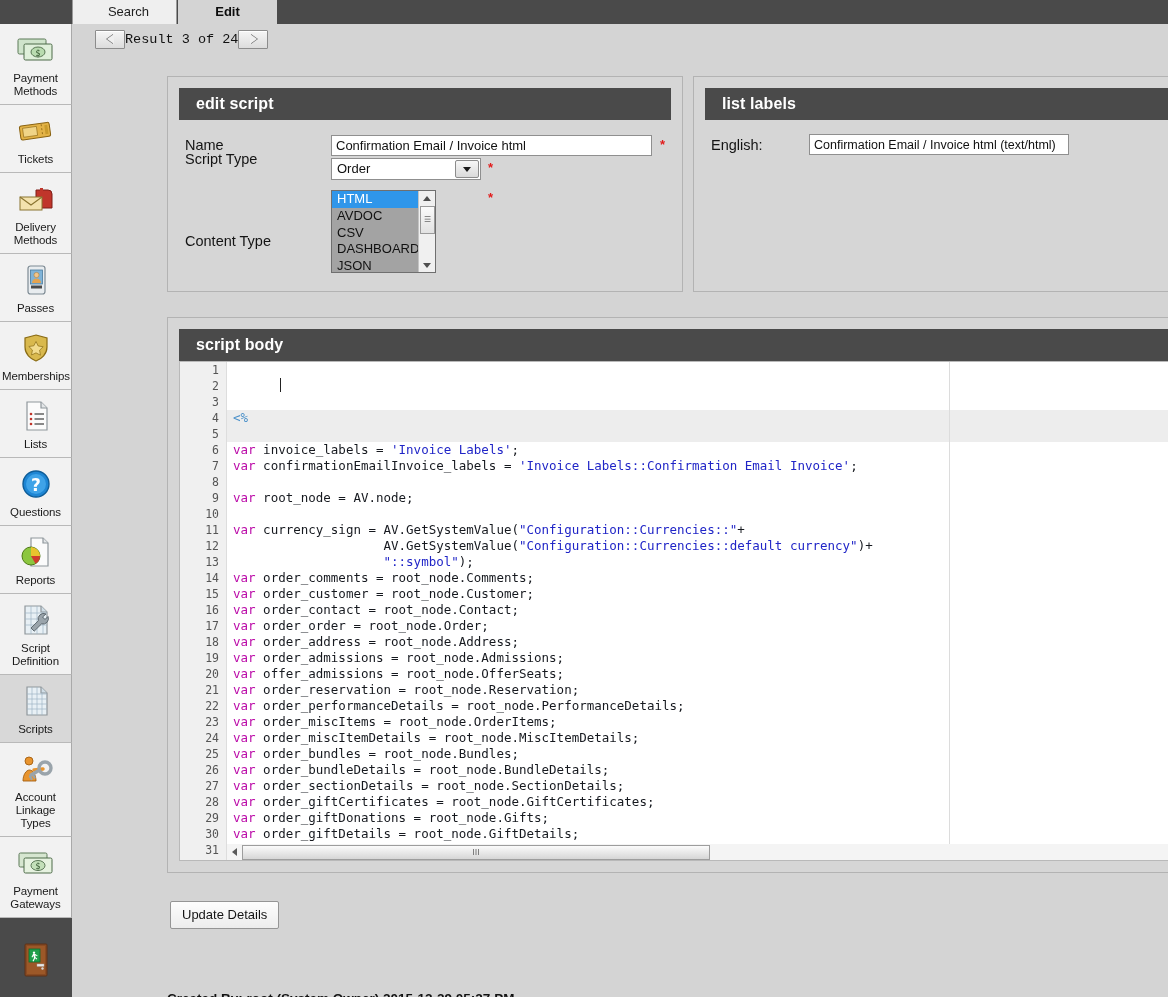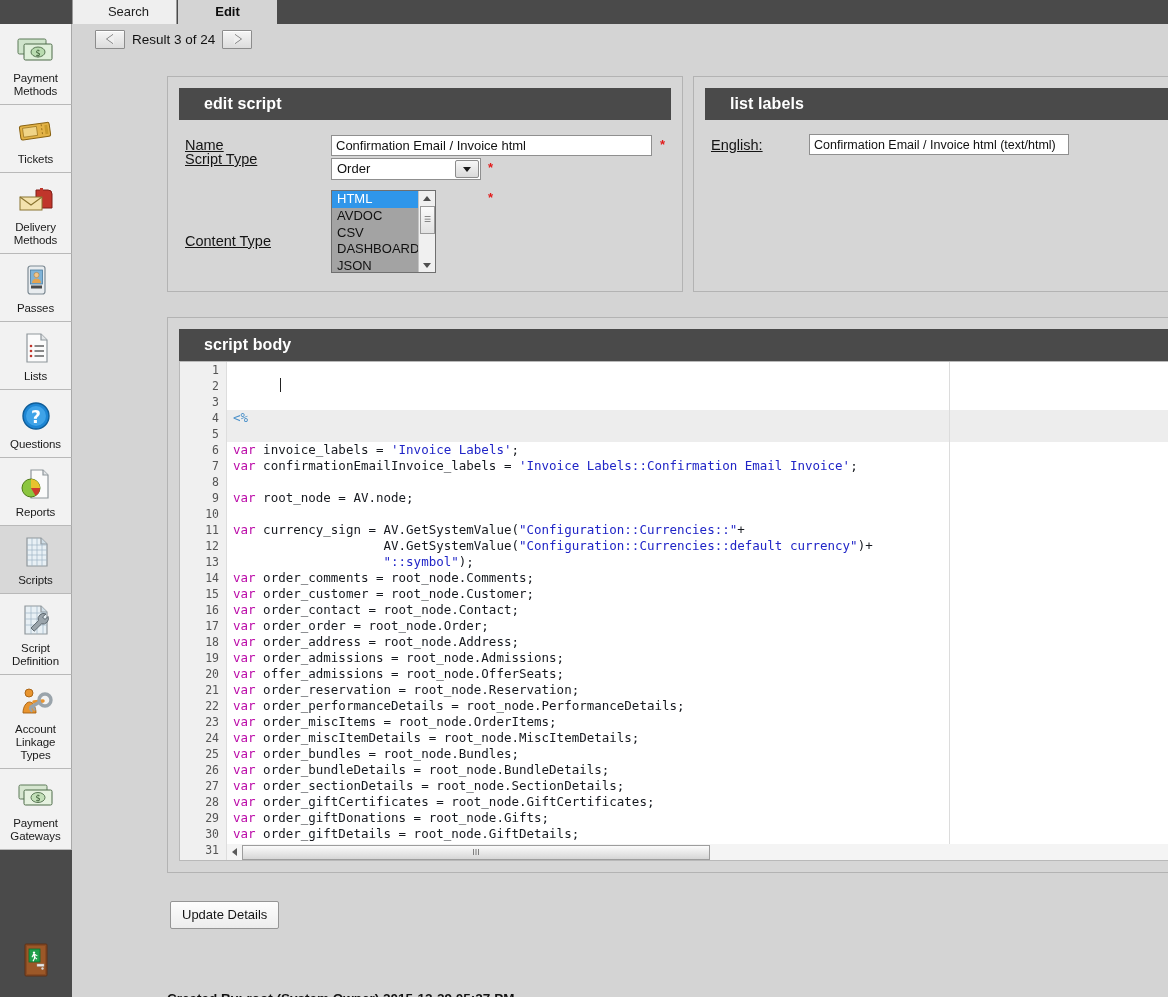--- a/index.html
+++ b/index.html
@@ -56,50 +56,50 @@
     left:106px;width:99px;background:#d4d4d4;color:#0c0c0c;font-weight:bold;
   }
 
   
   #content{
     position:absolute;left:72px;top:24px;width:1096px;height:973px;
     background:#d4d4d4;
   }
 
   
-  #resultnav{position:absolute;left:23px;top:3px;height:24px;display:flex;align-items:center;gap:7px;}
+  #resultnav{position:absolute;left:23px;top:3px;height:24px;display:flex;align-items:center;gap:0;font-family:Liberation Mono, monospace;}
   .arrowbtn{
     width:30px;height:19px;box-sizing:border-box;
     background:linear-gradient(#f6f6f6,#dcdcdc);
     border:1px solid #8c8c8c;border-radius:1px;
     display:flex;align-items:center;justify-content:center;cursor:pointer;
     box-shadow:inset 0 1px 0 #ffffff;
   }
   .arrowbtn .tri{width:0;height:0;border-top:5px solid transparent;border-bottom:5px solid transparent;}
   .arrowbtn.left .tri{border-right:7px solid #efefef;filter:drop-shadow(-1px 0 0 #666);}
   .arrowbtn.right .tri{border-left:7px solid #efefef;filter:drop-shadow(1px 0 0 #666);}
   #resultlabel{font-size:13.5px;color:#111;}
 
   
   .panel{
     position:absolute;box-sizing:border-box;
     background:#d6d6d6;border:1px solid #b3b3b3;
   }
   .panel-head{
     background:#4a4a4a;color:#ffffff;font-weight:bold;
-    font-size:16px;height:32px;line-height:32px;padding-left:25px;
+    font-size:16px;height:32px;line-height:32px;padding-left:17px;
     margin:11px 11px 0 11px;
     letter-spacing:0.1px;
   }
   #panel-edit{left:95px;top:52px;width:516px;height:216px;}
   #panel-labels{left:621px;top:52px;width:525px;height:216px;}
   #panel-body{left:95px;top:293px;width:1051px;height:556px;}
 
   .form-row{position:absolute;display:flex;align-items:center;}
-  .form-label{font-size:14.5px;color:#141414;text-decoration:underline;}
+  .form-label{font-size:14.5px;color:#141414;}
   .txtinput{
     box-sizing:border-box;background:#ffffff;
     border:1px solid #8f8f8f;
     font-family:"Liberation Sans",sans-serif;font-size:13px;color:#111;
     padding:0 4px;height:21px;line-height:19px;outline:none;
   }
   .req{color:#e21b1b;font-size:13px;font-weight:bold;}
 
   
   .selectbox{
@@ -247,20 +247,29 @@
               <circle cx="20.5" cy="10" r="2.6" fill="#f2c58a" stroke="#b07f3a" stroke-width="0.6"></circle>
               <path d="M16 18c0-3 2.2-4.6 4.5-4.6S25 15 25 18z" fill="#e4a34f"></path>
               <rect x="15" y="20.5" width="11" height="3" fill="#4a4a4a"></rect>
             </svg>
           </div>
           <div class="nav-label">Passes</div>
         </div>
         <div class="nav-item">
           <div class="nav-ico">
             <svg width="40" height="30" viewBox="0 0 40 30">
+              <path d="M20 2l11 3v9c0 7-5.4 12-11 14C14.4 26 9 21 9 14V5z" fill="#d9b94e" stroke="#8a6c15" stroke-width="1.2"></path>
+              <path d="M20 8.5l2.2 4.5 5 .7-3.6 3.5.85 5-4.45-2.35L15.55 22l.85-5-3.6-3.5 5-.7z" fill="#f2dc8e" stroke="#8a6c15" stroke-width="0.7"></path>
+            </svg>
+          </div>
+          <div class="nav-label">Memberships</div>
+        </div>
+        <div class="nav-item">
+          <div class="nav-ico">
+            <svg width="40" height="30" viewBox="0 0 40 30">
               <path d="M11 1h14l6 6v22H11z" fill="#fbfbfb" stroke="#8f979c" stroke-width="1.2"></path>
               <path d="M25 1v6h6" fill="#e3e6e8" stroke="#8f979c" stroke-width="1.2"></path>
               <circle cx="15" cy="13" r="1.3" fill="#c0352b"></circle>
               <circle cx="15" cy="18" r="1.3" fill="#c0352b"></circle>
               <circle cx="15" cy="23" r="1.3" fill="#c0352b"></circle>
               <line x1="18.5" y1="13" x2="28" y2="13" stroke="#4a4a4a" stroke-width="1.3"></line>
               <line x1="18.5" y1="18" x2="28" y2="18" stroke="#4a4a4a" stroke-width="1.3"></line>
               <line x1="18.5" y1="23" x2="28" y2="23" stroke="#4a4a4a" stroke-width="1.3"></line>
             </svg>
           </div>
@@ -280,56 +289,56 @@
           <div class="nav-ico">
             <svg width="40" height="30" viewBox="0 0 40 30">
               <path d="M15 1h12l5 5v23H15z" fill="#fbfbfb" stroke="#8f979c" stroke-width="1.2"></path>
               <path d="M27 1v5h5" fill="#e3e6e8" stroke="#8f979c" stroke-width="1.2"></path>
               <circle cx="15" cy="19" r="9" fill="#8cc63f" stroke="#4e7a16" stroke-width="1"></circle>
               <path d="M15 19V10a9 9 0 0 1 9 9z" fill="#e8c32e"></path>
               <path d="M15 19h9a9 9 0 0 1-4.5 7.8z" fill="#cf3b2d"></path>
             </svg>
           </div>
           <div class="nav-label">Reports</div>
+        </div>
+        <div class="nav-item">
+          <div class="nav-ico">
+            <svg width="40" height="30" viewBox="0 0 40 30">
+              <path d="M9 1h16l6 6v22H9z" fill="#e8f0f5" stroke="#8f979c" stroke-width="1.2"></path>
+              <path d="M25 1v6h6" fill="#cfdde6" stroke="#8f979c" stroke-width="1.2"></path>
+              <g stroke="#9db6c6" stroke-width="0.7">
+                <line x1="9" y1="8" x2="31" y2="8"></line>
+                <line x1="9" y1="14" x2="31" y2="14"></line>
+                <line x1="9" y1="20" x2="31" y2="20"></line>
+                <line x1="15" y1="1" x2="15" y2="29"></line>
+                <line x1="21" y1="1" x2="21" y2="29"></line>
+                <line x1="27" y1="7" x2="27" y2="29"></line>
+              </g>
+              <path d="M30 9a5.5 5.5 0 0 0-7.6 6.7L15 23l3.2 3.2 7.3-7.3A5.5 5.5 0 0 0 32 11.5l-3 3-2.5-2.5z" fill="#9aa4ab" stroke="#5f6a71" stroke-width="1"></path>
+            </svg>
+          </div>
+          <div class="nav-label">Script Definition</div>
         </div>
         <div class="nav-item sel">
           <div class="nav-ico">
             <svg width="40" height="30" viewBox="0 0 40 30">
               <path d="M11 1h14l6 6v22H11z" fill="#e8f0f5" stroke="#8f979c" stroke-width="1.2"></path>
               <path d="M25 1v6h6" fill="#cfdde6" stroke="#8f979c" stroke-width="1.2"></path>
               <g stroke="#9db6c6" stroke-width="0.7">
                 <line x1="11" y1="8" x2="31" y2="8"></line>
                 <line x1="11" y1="13" x2="31" y2="13"></line>
                 <line x1="11" y1="18" x2="31" y2="18"></line>
                 <line x1="11" y1="23" x2="31" y2="23"></line>
                 <line x1="16" y1="1" x2="16" y2="29"></line>
                 <line x1="21" y1="1" x2="21" y2="29"></line>
                 <line x1="26" y1="6" x2="26" y2="29"></line>
               </g>
             </svg>
           </div>
           <div class="nav-label">Scripts</div>
-        </div>
-        <div class="nav-item">
-          <div class="nav-ico">
-            <svg width="40" height="30" viewBox="0 0 40 30">
-              <path d="M9 1h16l6 6v22H9z" fill="#e8f0f5" stroke="#8f979c" stroke-width="1.2"></path>
-              <path d="M25 1v6h6" fill="#cfdde6" stroke="#8f979c" stroke-width="1.2"></path>
-              <g stroke="#9db6c6" stroke-width="0.7">
-                <line x1="9" y1="8" x2="31" y2="8"></line>
-                <line x1="9" y1="14" x2="31" y2="14"></line>
-                <line x1="9" y1="20" x2="31" y2="20"></line>
-                <line x1="15" y1="1" x2="15" y2="29"></line>
-                <line x1="21" y1="1" x2="21" y2="29"></line>
-                <line x1="27" y1="7" x2="27" y2="29"></line>
-              </g>
-              <path d="M30 9a5.5 5.5 0 0 0-7.6 6.7L15 23l3.2 3.2 7.3-7.3A5.5 5.5 0 0 0 32 11.5l-3 3-2.5-2.5z" fill="#9aa4ab" stroke="#5f6a71" stroke-width="1"></path>
-            </svg>
-          </div>
-          <div class="nav-label">Script Definition</div>
         </div>
         <div class="nav-item">
           <div class="nav-ico">
             <svg width="40" height="30" viewBox="0 0 40 30">
               <circle cx="13" cy="7" r="4" fill="#e8942e" stroke="#a45f10" stroke-width="0.9"></circle>
               <path d="M7 27c0-6 3-11 6.5-11S20 21 20 27z" fill="#e8942e" stroke="#a45f10" stroke-width="0.9"></path>
               <path d="M18 16l9-1" stroke="#e8942e" stroke-width="3.5" stroke-linecap="round"></path>
               <circle cx="29" cy="14" r="6" fill="none" stroke="#9aa4ab" stroke-width="3.4"></circle>
               <path d="M22 17l-7 4" stroke="#9aa4ab" stroke-width="3.4" stroke-linecap="round"></path>
               <path d="M17 21l1.5 2.5M14 22.5l1.5 2.5" stroke="#9aa4ab" stroke-width="2.4" stroke-linecap="round"></path>

